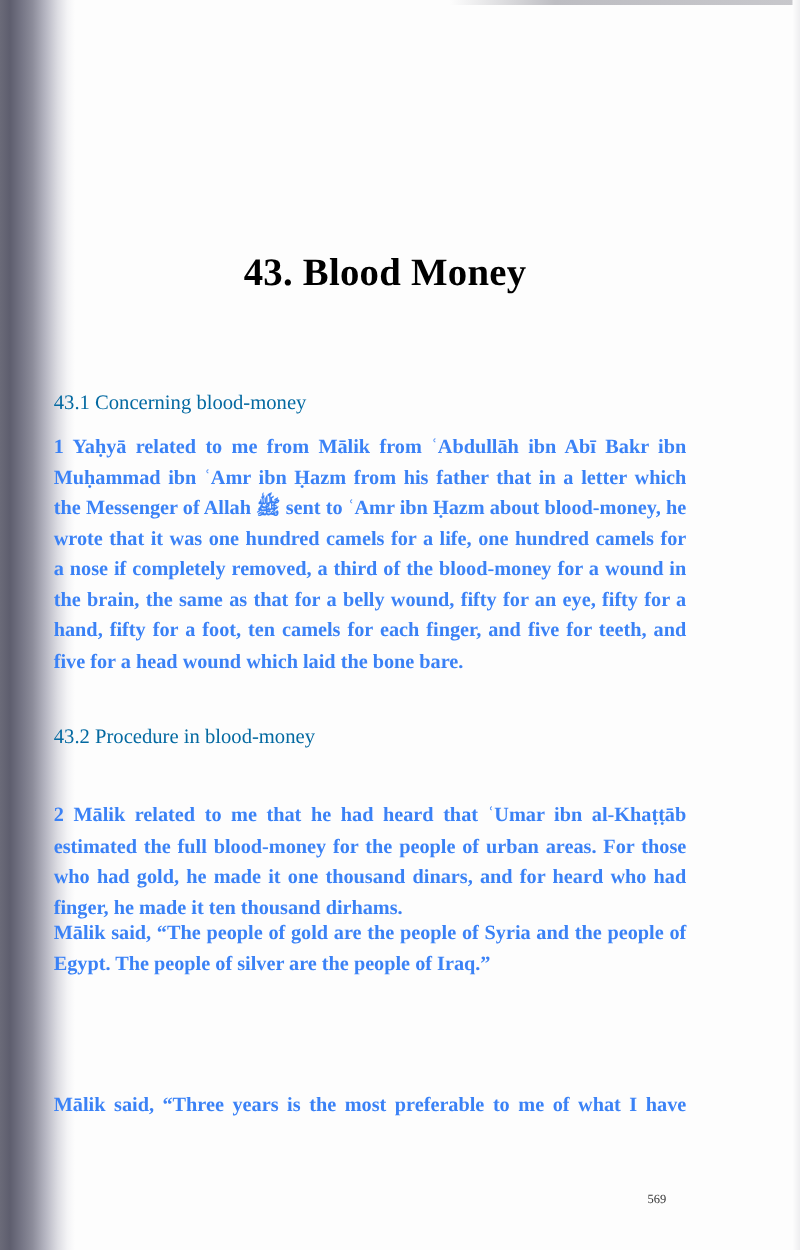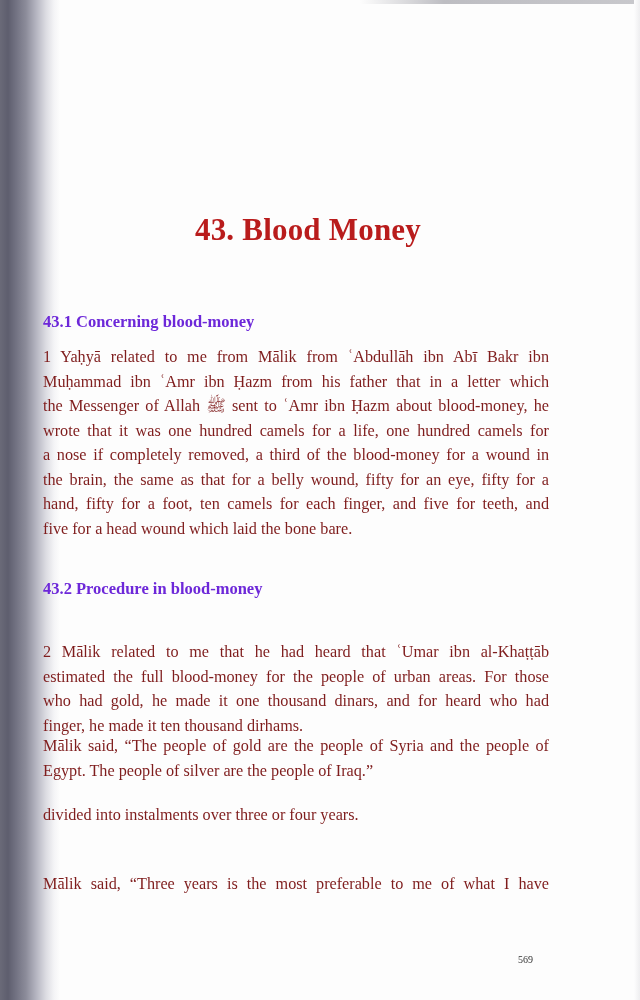--- a/index.html
+++ b/index.html
@@ -15,30 +15,30 @@
   }
   .top-edge {
     position:absolute; right:0; top:0; width:280px; height:4px;
     background:linear-gradient(to right,rgba(180,180,185,0),#bdbdc2 30%,#c8c8cc);
   }
   .right-edge {
     position:absolute; right:0; top:0; width:6px; height:1000px;
     background:linear-gradient(to right,#fdfdfd,#eeeef0);
   }
   .chapter-title {
-    position:absolute; left:0; width:616px; top:212px;
-    text-align:center; font-size:31px; font-weight:bold; color:#b91c1c;
+    position:absolute; left:0; width:616px; top:200px;
+    text-align:center; font-size:31px; font-weight:bold; color:#000000;
     letter-spacing:0.2px;
   }
   .section-heading {
-    position:absolute; left:43px; font-size:16.5px; font-weight:bold; color:#6d28d9;
+    position:absolute; left:43px; font-size:16.5px; font-weight:normal; color:#0369a1;
   }
   .para {
     position:absolute; left:43px; width:506px;
-    font-size:16.2px; line-height:24.5px; text-align:justify; color:#7f1d1d;
+    font-size:16.2px; line-height:24.5px; text-align:justify; color:#3b82f6;font-weight:bold;
   }
   .para .l { display:block; text-align:justify; text-align-last:justify; white-space:nowrap; height:24.5px; }
   .para .l.last { text-align-last:left; }
   .page-number {
     position:absolute; left:518px; top:954px; font-size:10px; color:#333;
   }
 </style>
 </head>
 <body>
 
@@ -69,20 +69,19 @@
   <span class="l">who had gold, he made it one thousand dinars, and for heard who had</span>
   <span class="l last">finger, he made it ten thousand dirhams.</span>
 </div>
 
 <div class="para" style="top:734px;">
   <span class="l">Mālik said, “The people of gold are the people of Syria and the people of</span>
   <span class="l last">Egypt. The people of silver are the people of Iraq.”</span>
 </div>
 
 <div class="para" style="top:803px;">
-  <span class="l last">divided into instalments over three or four years.</span>
 </div>
 
 <div class="para" style="top:872px;">
   <span class="l">Mālik said, “Three years is the most preferable to me of what I have</span>
 </div>
 
 <div class="page-number">569</div>
 
 </body></html>

